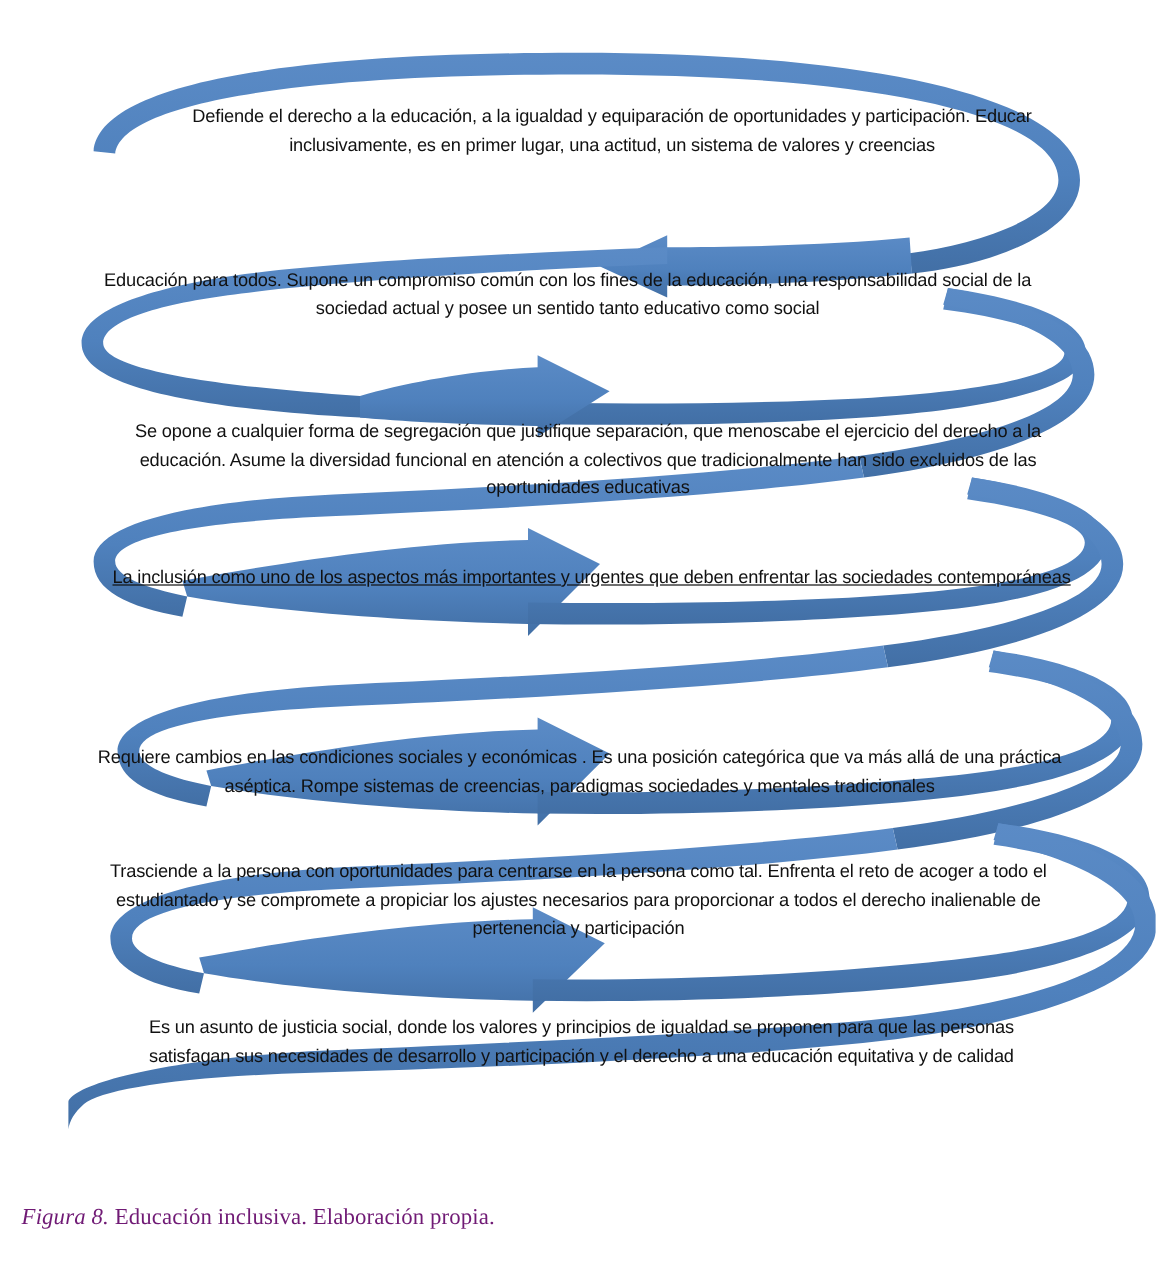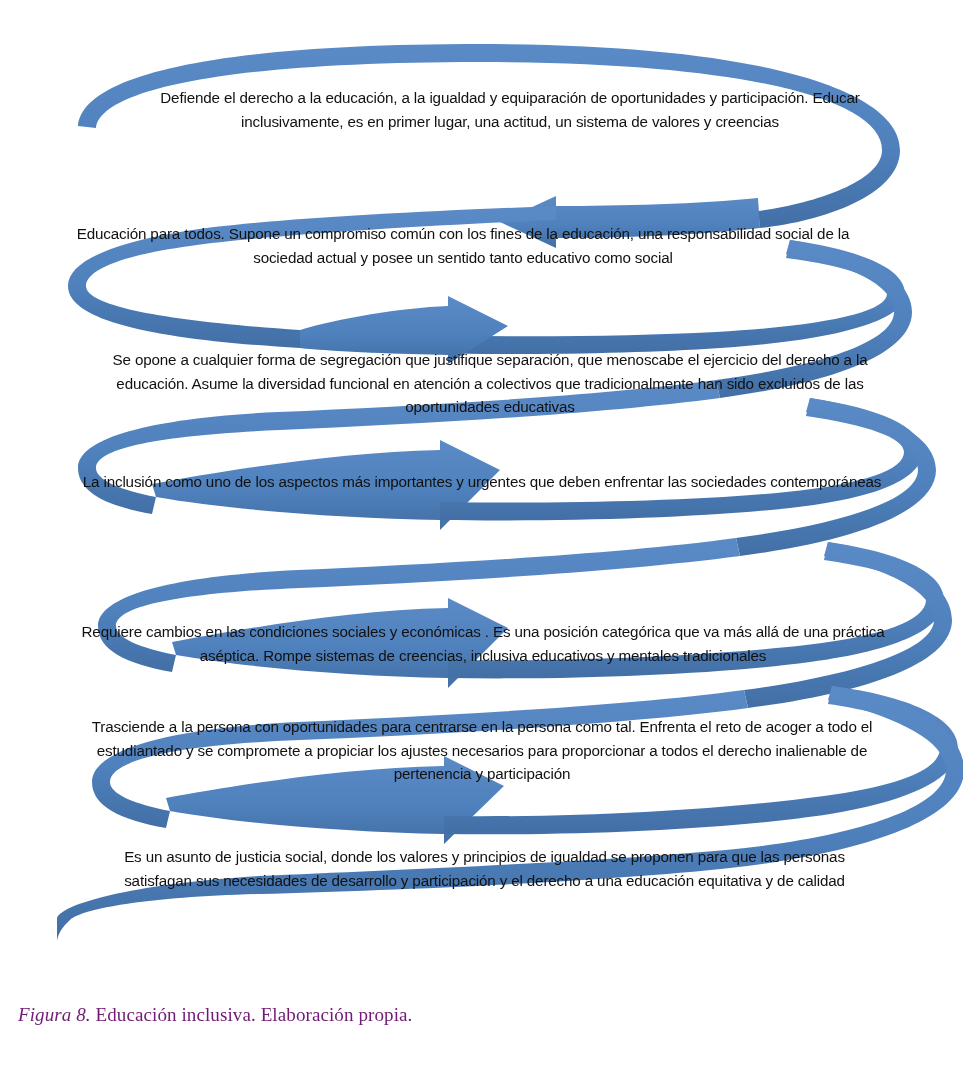--- a/index.html
+++ b/index.html
@@ -33,23 +33,23 @@
     color: #111111;
     font-family: "Liberation Sans", sans-serif;
     font-size: 15.2px;
     line-height: 1.55;
     letter-spacing: -0.15px;
     font-weight: 400;
     z-index: 5;
     white-space: pre-line;
   }
   #stage-0 { left: 150px; top: 86px;  width: 720px; }
-  #stage-1 { left: 68px;  top: 222px; width: 790px; }
+  #stage-1 { left: 78px;  top: 222px; width: 790px; }
   #stage-2 { left: 110px; top: 348px; width: 760px; }
-  #stage-3 { left: 62px;  top: 470px; width: 840px; }
+  #stage-3 { left: 73px;  top: 470px; width: 840px; text-decoration: underline; }
   #stage-4 { left: 78px;  top: 620px; width: 810px; }
   #stage-5 { left: 82px;  top: 715px; width: 800px; }
   #stage-6 { left: 112px; top: 845px; width: 745px; }
 
   #caption {
     position: absolute;
     left: 18px;
     top: 1004px;
     font-family: "Liberation Serif", serif;
     font-size: 19px;
@@ -270,21 +270,21 @@
   </svg>
 
   <div class="stage-text" id="stage-0">Defiende el derecho a la educación, a la igualdad y equiparación de oportunidades y participación. Educar inclusivamente, es en primer lugar, una actitud, un sistema de valores y creencias</div>
 
   <div class="stage-text" id="stage-1">Educación para todos. Supone un compromiso común con los fines de la educación, una responsabilidad social de la sociedad actual y posee un sentido tanto educativo como social</div>
 
   <div class="stage-text" id="stage-2">Se opone a cualquier forma de segregación  que justifique separación,  que menoscabe el ejercicio del derecho a la educación. Asume la diversidad funcional en atención a  colectivos que tradicionalmente han sido excluidos de las oportunidades educativas</div>
 
   <div class="stage-text" id="stage-3">La inclusión como uno de los aspectos más importantes y urgentes que deben enfrentar  las sociedades contemporáneas</div>
 
-  <div class="stage-text" id="stage-4">Requiere cambios  en las condiciones sociales y económicas . Es una posición categórica que va más allá de una práctica aséptica. Rompe sistemas de creencias, inclusiva educativos y mentales tradicionales</div>
+  <div class="stage-text" id="stage-4">Requiere cambios  en las condiciones sociales y económicas . Es una posición categórica que va más allá de una práctica aséptica. Rompe sistemas de creencias, paradigmas sociedades y mentales tradicionales</div>
 
   <div class="stage-text" id="stage-5">Trasciende a la persona con oportunidades para centrarse en la persona como tal. Enfrenta el reto de acoger a todo el estudiantado y se compromete a propiciar los ajustes necesarios para proporcionar a todos el derecho inalienable de pertenencia y participación</div>
 
   <div class="stage-text" id="stage-6">Es un asunto de justicia social, donde los valores  y principios de igualdad se proponen para que  las personas satisfagan sus necesidades  de desarrollo y participación y el derecho a una educación equitativa y de calidad</div>
 
   <div id="caption"><span class="fig-label">Figura 8.</span><span> Educación inclusiva. Elaboración propia.</span></div>
 
 </div>
 
 </body></html>

